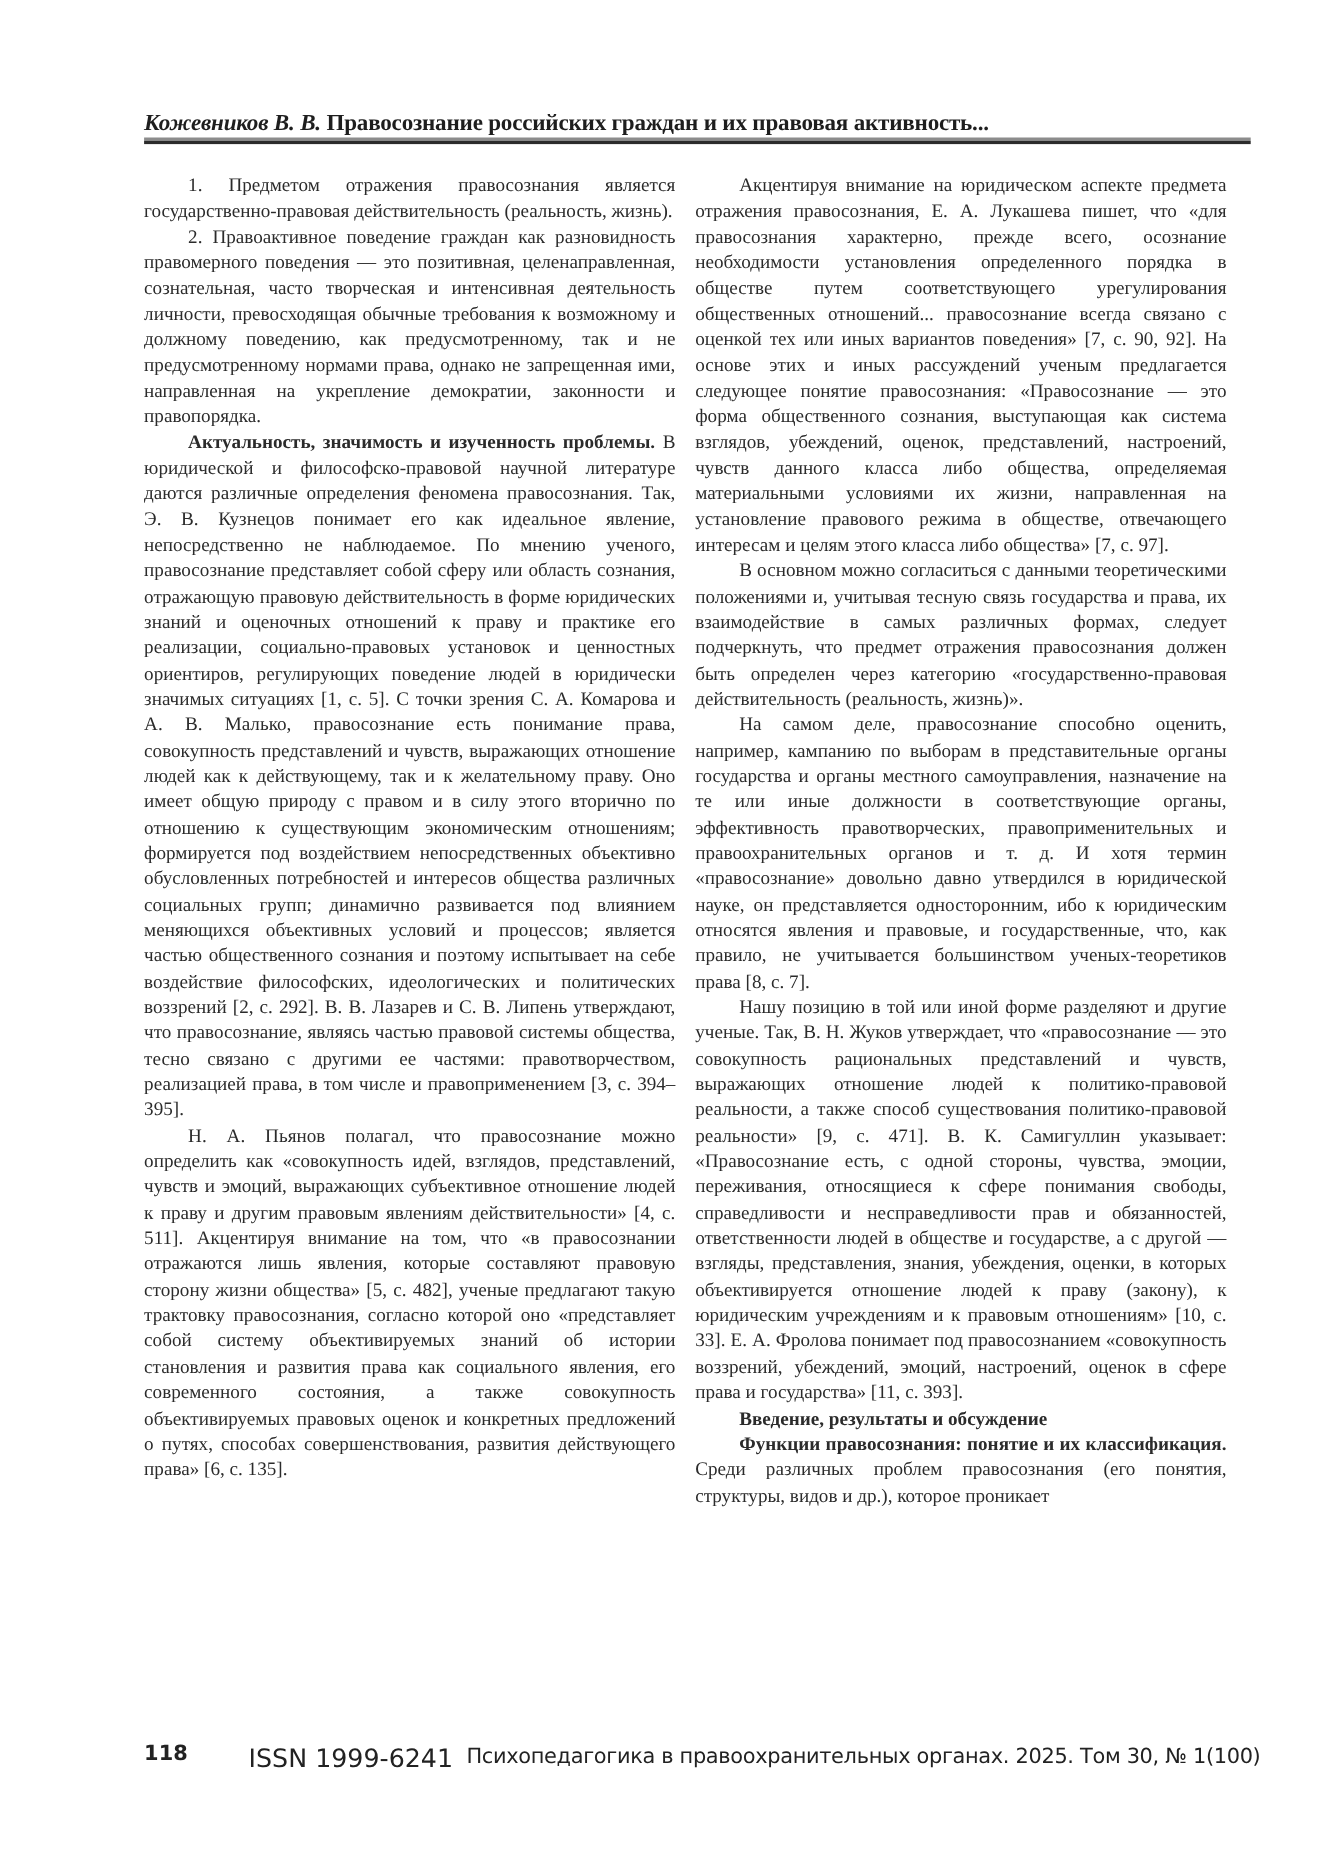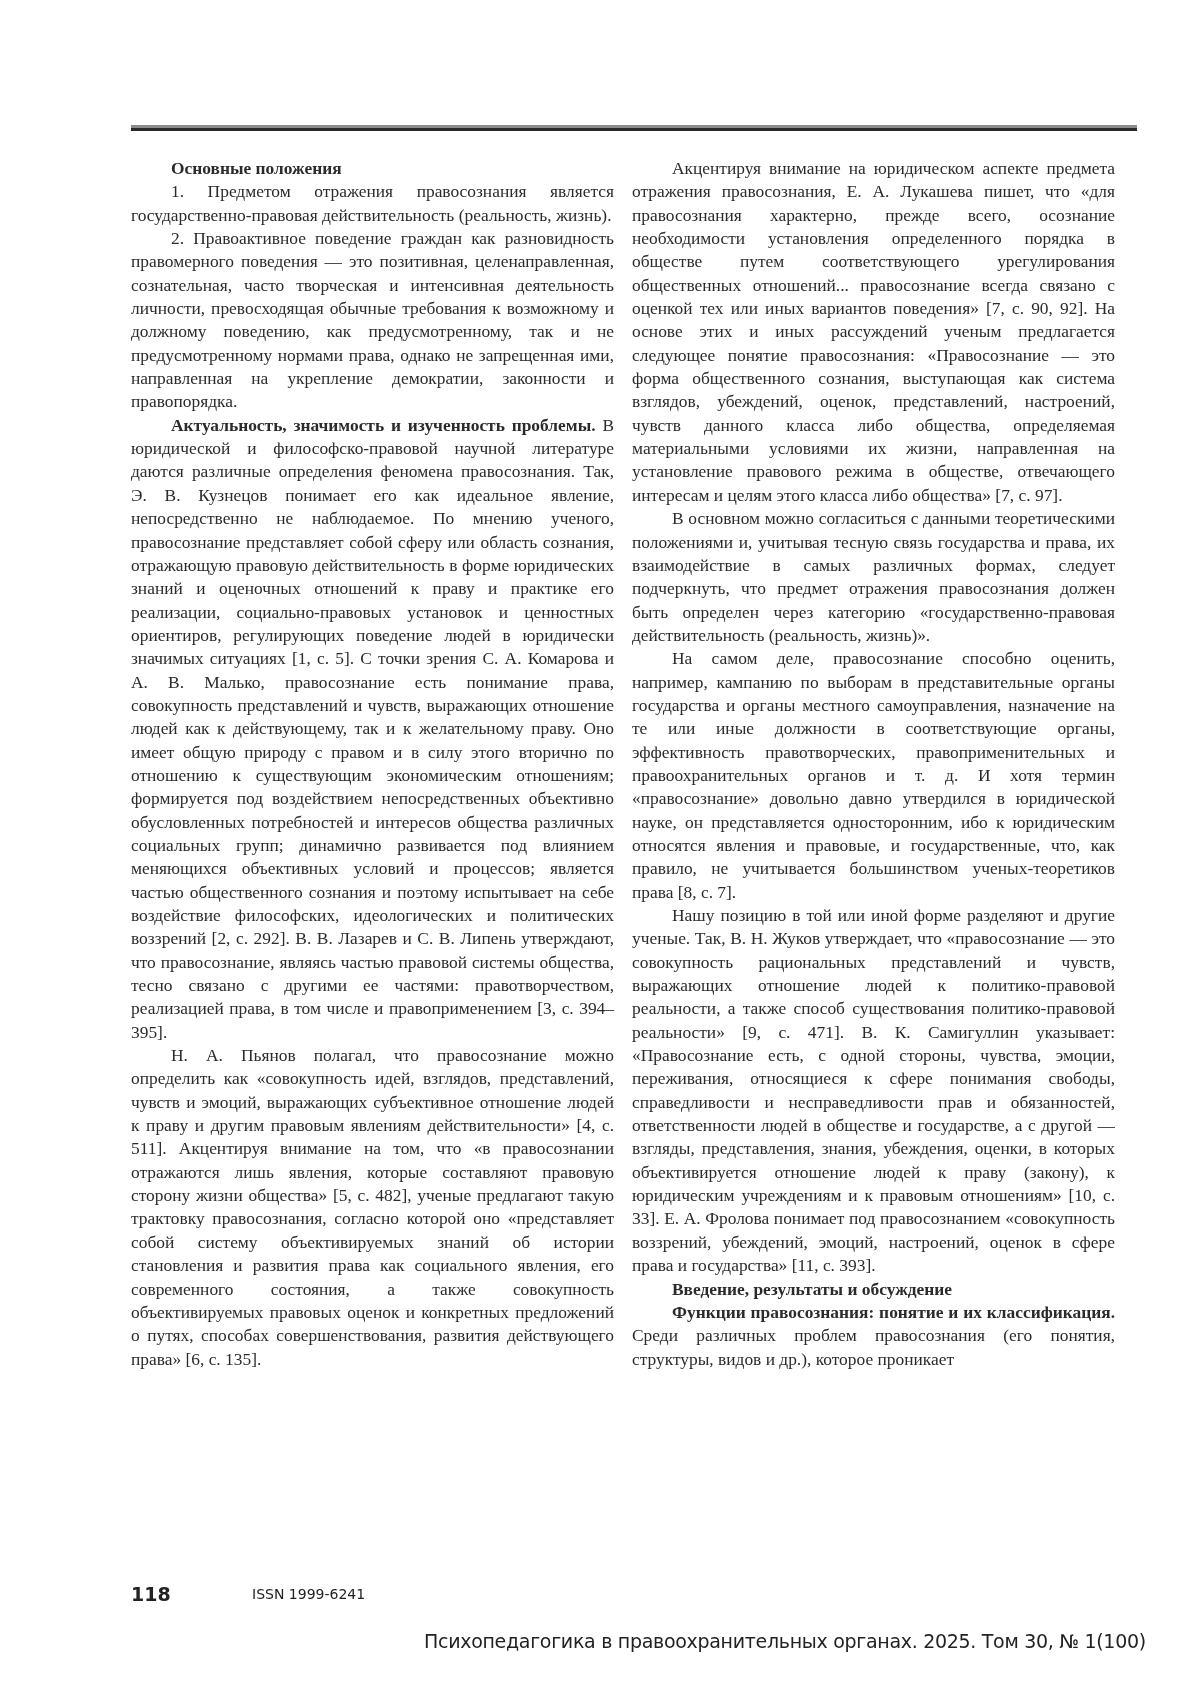--- a/index.html
+++ b/index.html
@@ -28,33 +28,37 @@
   .col-left { left: 131px; width: 483px; }
   .col-right { left: 632px; width: 483px; }
   .col p { margin: 0; text-indent: 40px; }
   .heading { font-weight: bold; }
   .bi { font-weight: bold; }
   .footer {
     position: absolute; top: 1583px; left: 131px; width: 990px; height: 30px;
     font-family: "DejaVu Sans", "Liberation Sans", sans-serif; color: #222;
   }
   .footer .page-number { position: absolute; left: 0; top: 0; font-size: 19px; font-weight: bold; }
-  .footer .issn { position: absolute; left: 95px; top: 3px; font-size: 14px; margin-left: 26px; }
-  .footer .journal { position: absolute; left: 293px; top: 3px; font-size: 19px; white-space: nowrap; letter-spacing: -0.3px; margin-top: 44px; }
+  .footer .issn { position: absolute; left: 95px; top: 3px; font-size: 23px; }
+  .footer .journal { position: absolute; left: 293px; top: 3px; font-size: 19px; white-space: nowrap; letter-spacing: -0.3px; }
 </style>
 </head>
 <body>
 
 <div class="page">
 
+  <div class="running-head">
+    <span class="author">Кожевников В. В.</span>
+    <span> </span>
+    <span class="title">Правосознание российских граждан и их правовая активность...</span>
+  </div>
   <div class="rule-top"></div>
   <div class="rule-bottom"></div>
 
   <div class="col col-left">
-    <p class="heading">Основные положения</p>
     <p>1.  Предметом отражения правосознания является государственно-правовая действительность (реальность, жизнь).</p>
     <p>2.  Правоактивное поведение граждан как разновидность правомерного поведения — это позитивная, целенаправленная, сознательная, часто творческая и интенсивная деятельность личности, превосходящая обычные требования к возможному и должному поведению, как предусмотренному, так и не предусмотренному нормами права, однако не запрещенная ими, направленная на укрепление демократии, законности и правопорядка.</p>
     <p><span class="bi">Актуальность, значимость и изученность проблемы.</span><span> В юридической и философско-правовой научной литературе даются различные определения феномена правосознания. Так, Э. В. Кузнецов понимает его как идеальное явление, непосредственно не наблюдаемое. По мнению ученого, правосознание представляет собой сферу или область сознания, отражающую правовую действительность в форме юридических знаний и оценочных отношений к праву и практике его реализации, социально-правовых установок и ценностных ориентиров, регулирующих поведение людей в юридически значимых ситуациях [1, с. 5]. С точки зрения С. А. Комарова и А. В. Малько, правосознание есть понимание права, совокупность представлений и чувств, выражающих отношение людей как к действующему, так и к желательному праву. Оно имеет общую природу с правом и в силу этого вторично по отношению к существующим экономическим отношениям; формируется под воздействием непосредственных объективно обусловленных потребностей и интересов общества различных социальных групп; динамично развивается под влиянием меняющихся объективных условий и процессов; является частью общественного сознания и поэтому испытывает на себе воздействие философских, идеологических и политических воззрений [2, с. 292]. В. В. Лазарев и С. В. Липень утверждают, что правосознание, являясь частью правовой системы общества, тесно связано с другими ее частями: правотворчеством, реализацией права, в том числе и правоприменением [3, с. 394–395].</span></p>
     <p>Н. А. Пьянов полагал, что правосознание можно определить как «совокупность идей, взглядов, представлений, чувств и эмоций, выражающих субъективное отношение людей к праву и другим правовым явлениям действительности» [4, с. 511]. Акцентируя внимание на том, что «в правосознании отражаются лишь явления, которые составляют правовую сторону жизни общества» [5, с. 482], ученые предлагают такую трактовку правосознания, согласно которой оно «представляет собой систему объективируемых знаний об истории становления и развития права как социального явления, его современного состояния, а также совокупность объективируемых правовых оценок и конкретных предложений о путях, способах совершенствования, развития действующего права» [6, с. 135].</p>
   </div>
 
   <div class="col col-right">
     <p>Акцентируя внимание на юридическом аспекте предмета отражения правосознания, Е. А. Лукашева пишет, что «для правосознания характерно, прежде всего, осознание необходимости установления определенного порядка в обществе путем соответствующего урегулирования общественных отношений... правосознание всегда связано с оценкой тех или иных вариантов поведения» [7, с. 90, 92]. На основе этих и иных рассуждений ученым предлагается следующее понятие правосознания: «Правосознание — это форма общественного сознания, выступающая как система взглядов, убеждений, оценок, представлений, настроений, чувств данного класса либо общества, определяемая материальными условиями их жизни, направленная на установление правового режима в обществе, отвечающего интересам и целям этого класса либо общества» [7, с. 97].</p>
     <p>В основном можно согласиться с данными теоретическими положениями и, учитывая тесную связь государства и права, их взаимодействие в самых различных формах, следует подчеркнуть, что предмет отражения правосознания должен быть определен через категорию «государственно-правовая действительность (реальность, жизнь)».</p>
     <p>На самом деле, правосознание способно оценить, например, кампанию по выборам в представительные органы государства и органы местного самоуправления, назначение на те или иные должности в соответствующие органы, эффективность правотворческих, правоприменительных и правоохранительных органов и т. д. И хотя термин «правосознание» довольно давно утвердился в юридической науке, он представляется односторонним, ибо к юридическим относятся явления и правовые, и государственные, что, как правило, не учитывается большинством ученых-теоретиков права [8, с. 7].</p>

